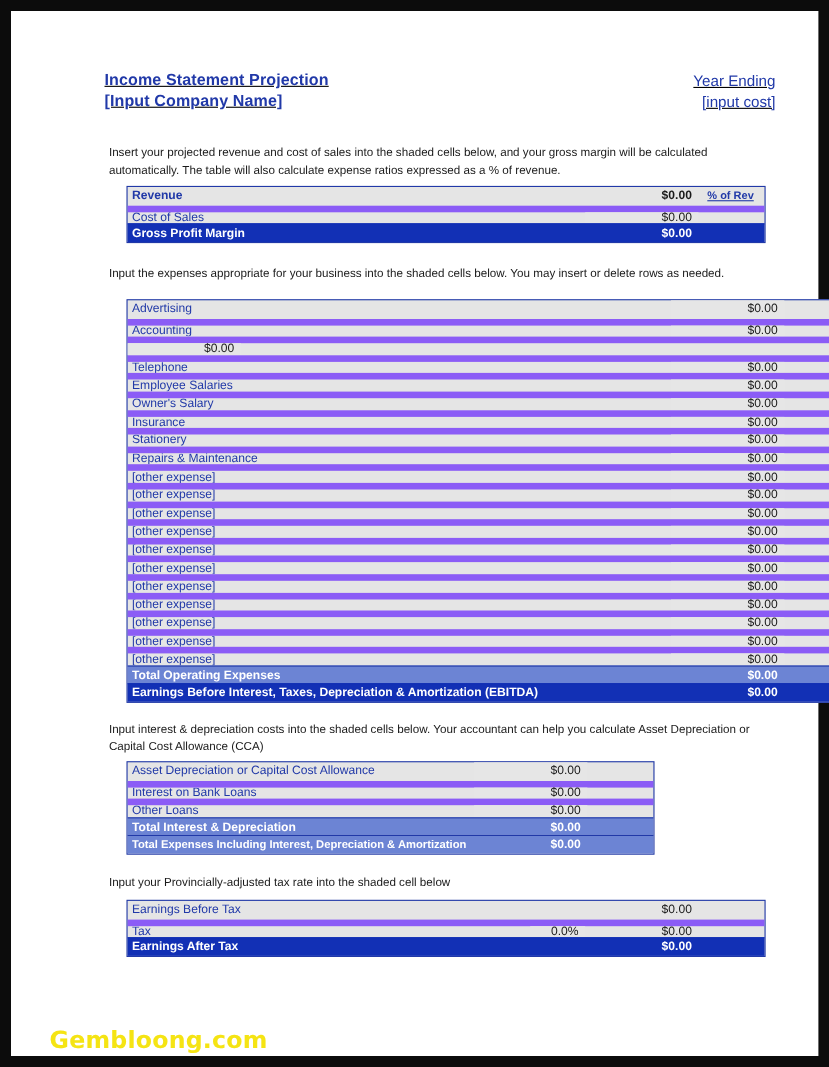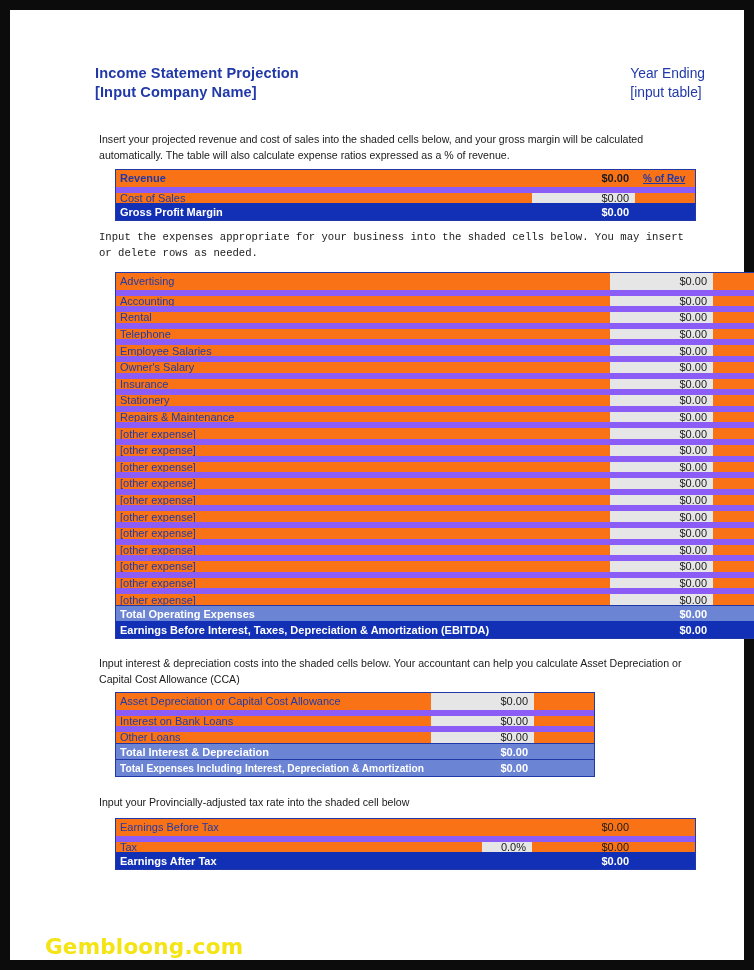--- a/index.html
+++ b/index.html
@@ -36,57 +36,59 @@
 
   
   .doc-head {
     position: absolute;
     left: 72px;
     top: 42px;
     width: 610px;
     display: flex;
     justify-content: space-between;
     align-items: flex-start;
+    text-decoration: underline;
   }
   .title-block { }
   .doc-title {
     color: #2139a8;
     font-size: 14.6px;
     font-weight: bold;
     line-height: 19px;
     letter-spacing: .1px;
     white-space: nowrap;
   }
   .year-block {
+    text-align: right;
   }
   .year-ending {
     color: #2139a8;
     font-size: 13.8px;
     line-height: 19px;
     white-space: nowrap;
   }
 
   
   .instr {
     position: absolute;
     color: #1a1a1a;
     font-size: 10.6px;
     line-height: 15.5px;
     width: 600px;
   }
   .instr-1 { left: 76px; top: 110px; }
-  .instr-2 { left: 76px; top: 208px; width: 594px; font-family: Liberation Mono, monospace; }
+  .instr-2 { left: 76px; top: 220px; width: 594px; }
   .instr-3 { left: 76px; top: 634px; width: 598px; }
   .instr-4 { left: 76px; top: 773px; width: 598px; }
 
   
   .xtable {
     position: absolute;
     border: 1.3px solid #2139a8;
-    background: #f97316;
+    background: #e5e5e5;
   }
   .xrow {
     display: flex;
     align-items: stretch;
     height: 16.6px;
     position: relative;
   }
   .xrow + .xrow { border-top: 6px solid #8b5cf6; }
 
   .c-label {
@@ -186,21 +188,21 @@
 <div class="page-frame">
   <div class="sheet">
 
     <div class="doc-head">
       <div class="title-block">
         <div class="doc-title">Income Statement Projection</div>
         <div class="doc-title">[Input Company Name]</div>
       </div>
       <div class="year-block">
         <div class="year-ending">Year Ending</div>
-        <div class="year-ending">[input table]</div>
+        <div class="year-ending">[input cost]</div>
       </div>
     </div>
 
     <div class="instr instr-1">Insert your projected revenue and cost of sales into the shaded cells below, and your gross margin will be calculated automatically. The table will also calculate expense ratios expressed as a % of revenue.</div>
 
     <div class="xtable" id="tbl-revenue">
 
       <div class="xrow bold">
         <div class="c-label">Revenue</div>
         <div class="c-amt">$0.00</div>
@@ -229,21 +231,20 @@
           <div class="c-label">Advertising</div>
           <div class="c-amt shaded">$0.00</div>
           <div class="c-tail"></div>
         </div>
         <div class="xrow">
           <div class="c-label">Accounting</div>
           <div class="c-amt shaded">$0.00</div>
           <div class="c-tail"></div>
         </div>
         <div class="xrow">
-          <div class="c-label">Rental</div>
           <div class="c-amt shaded">$0.00</div>
           <div class="c-tail"></div>
         </div>
         <div class="xrow">
           <div class="c-label">Telephone</div>
           <div class="c-amt shaded">$0.00</div>
           <div class="c-tail"></div>
         </div>
         <div class="xrow">
           <div class="c-label">Employee Salaries</div>

